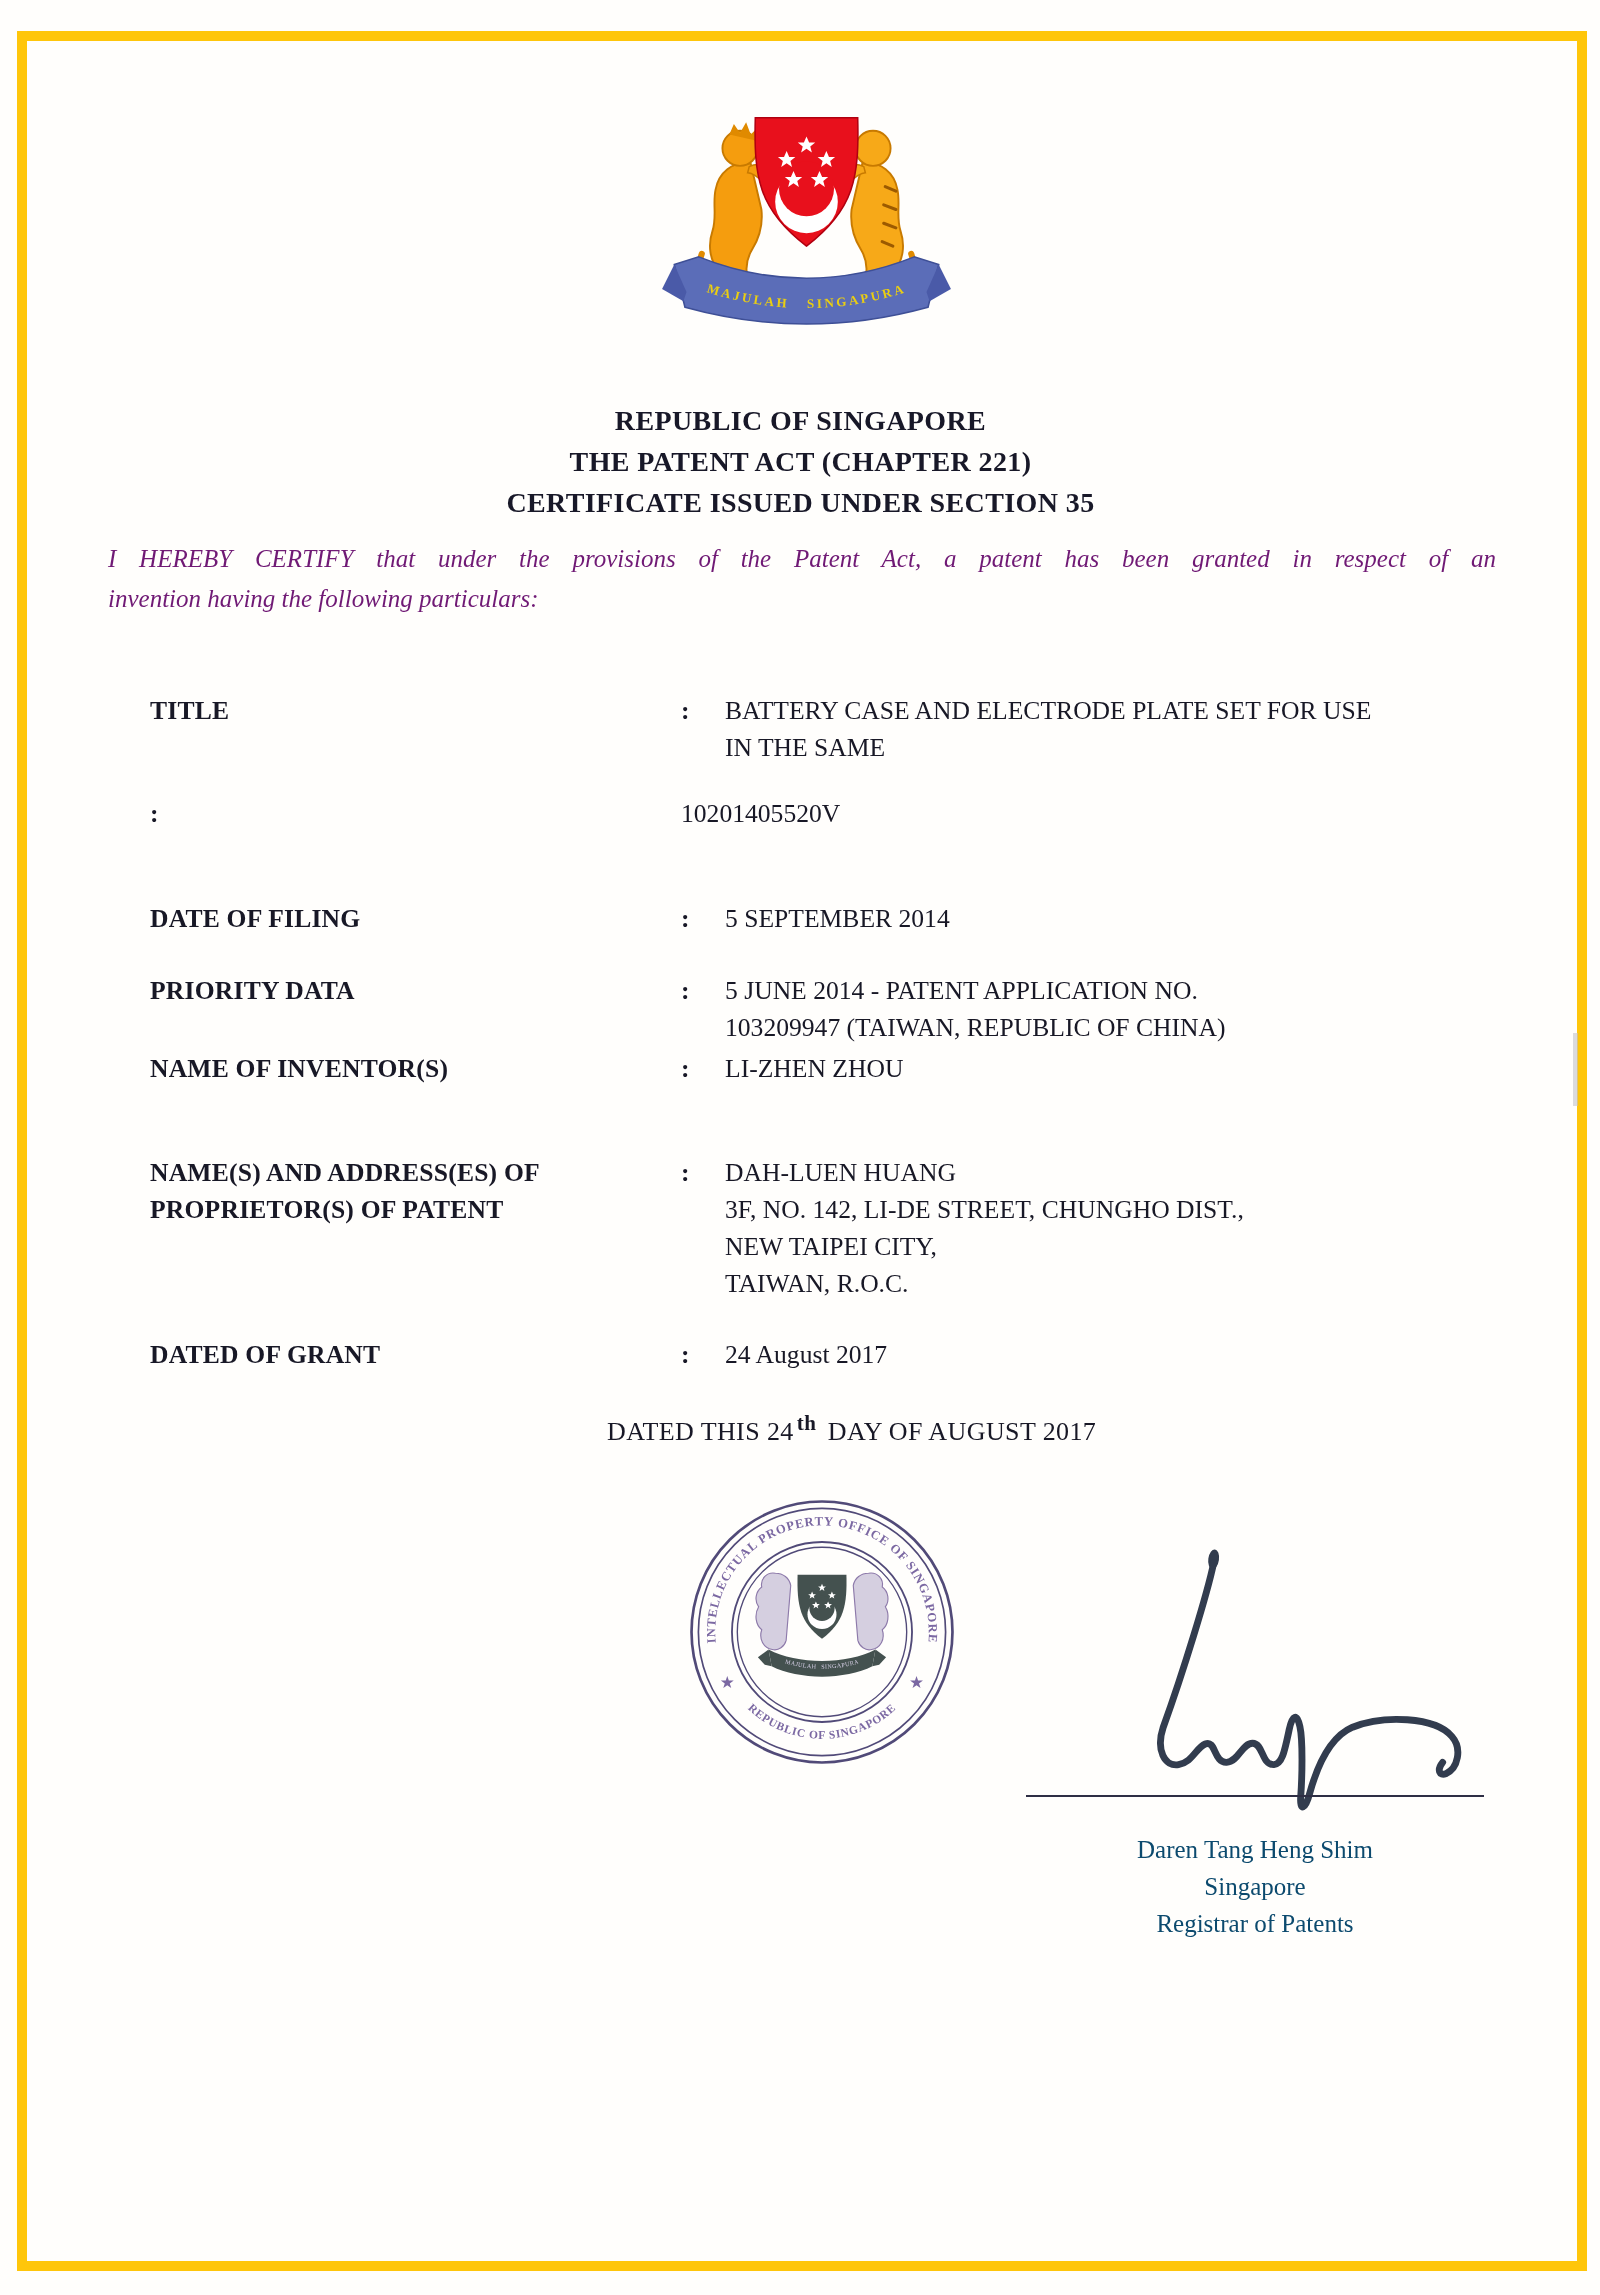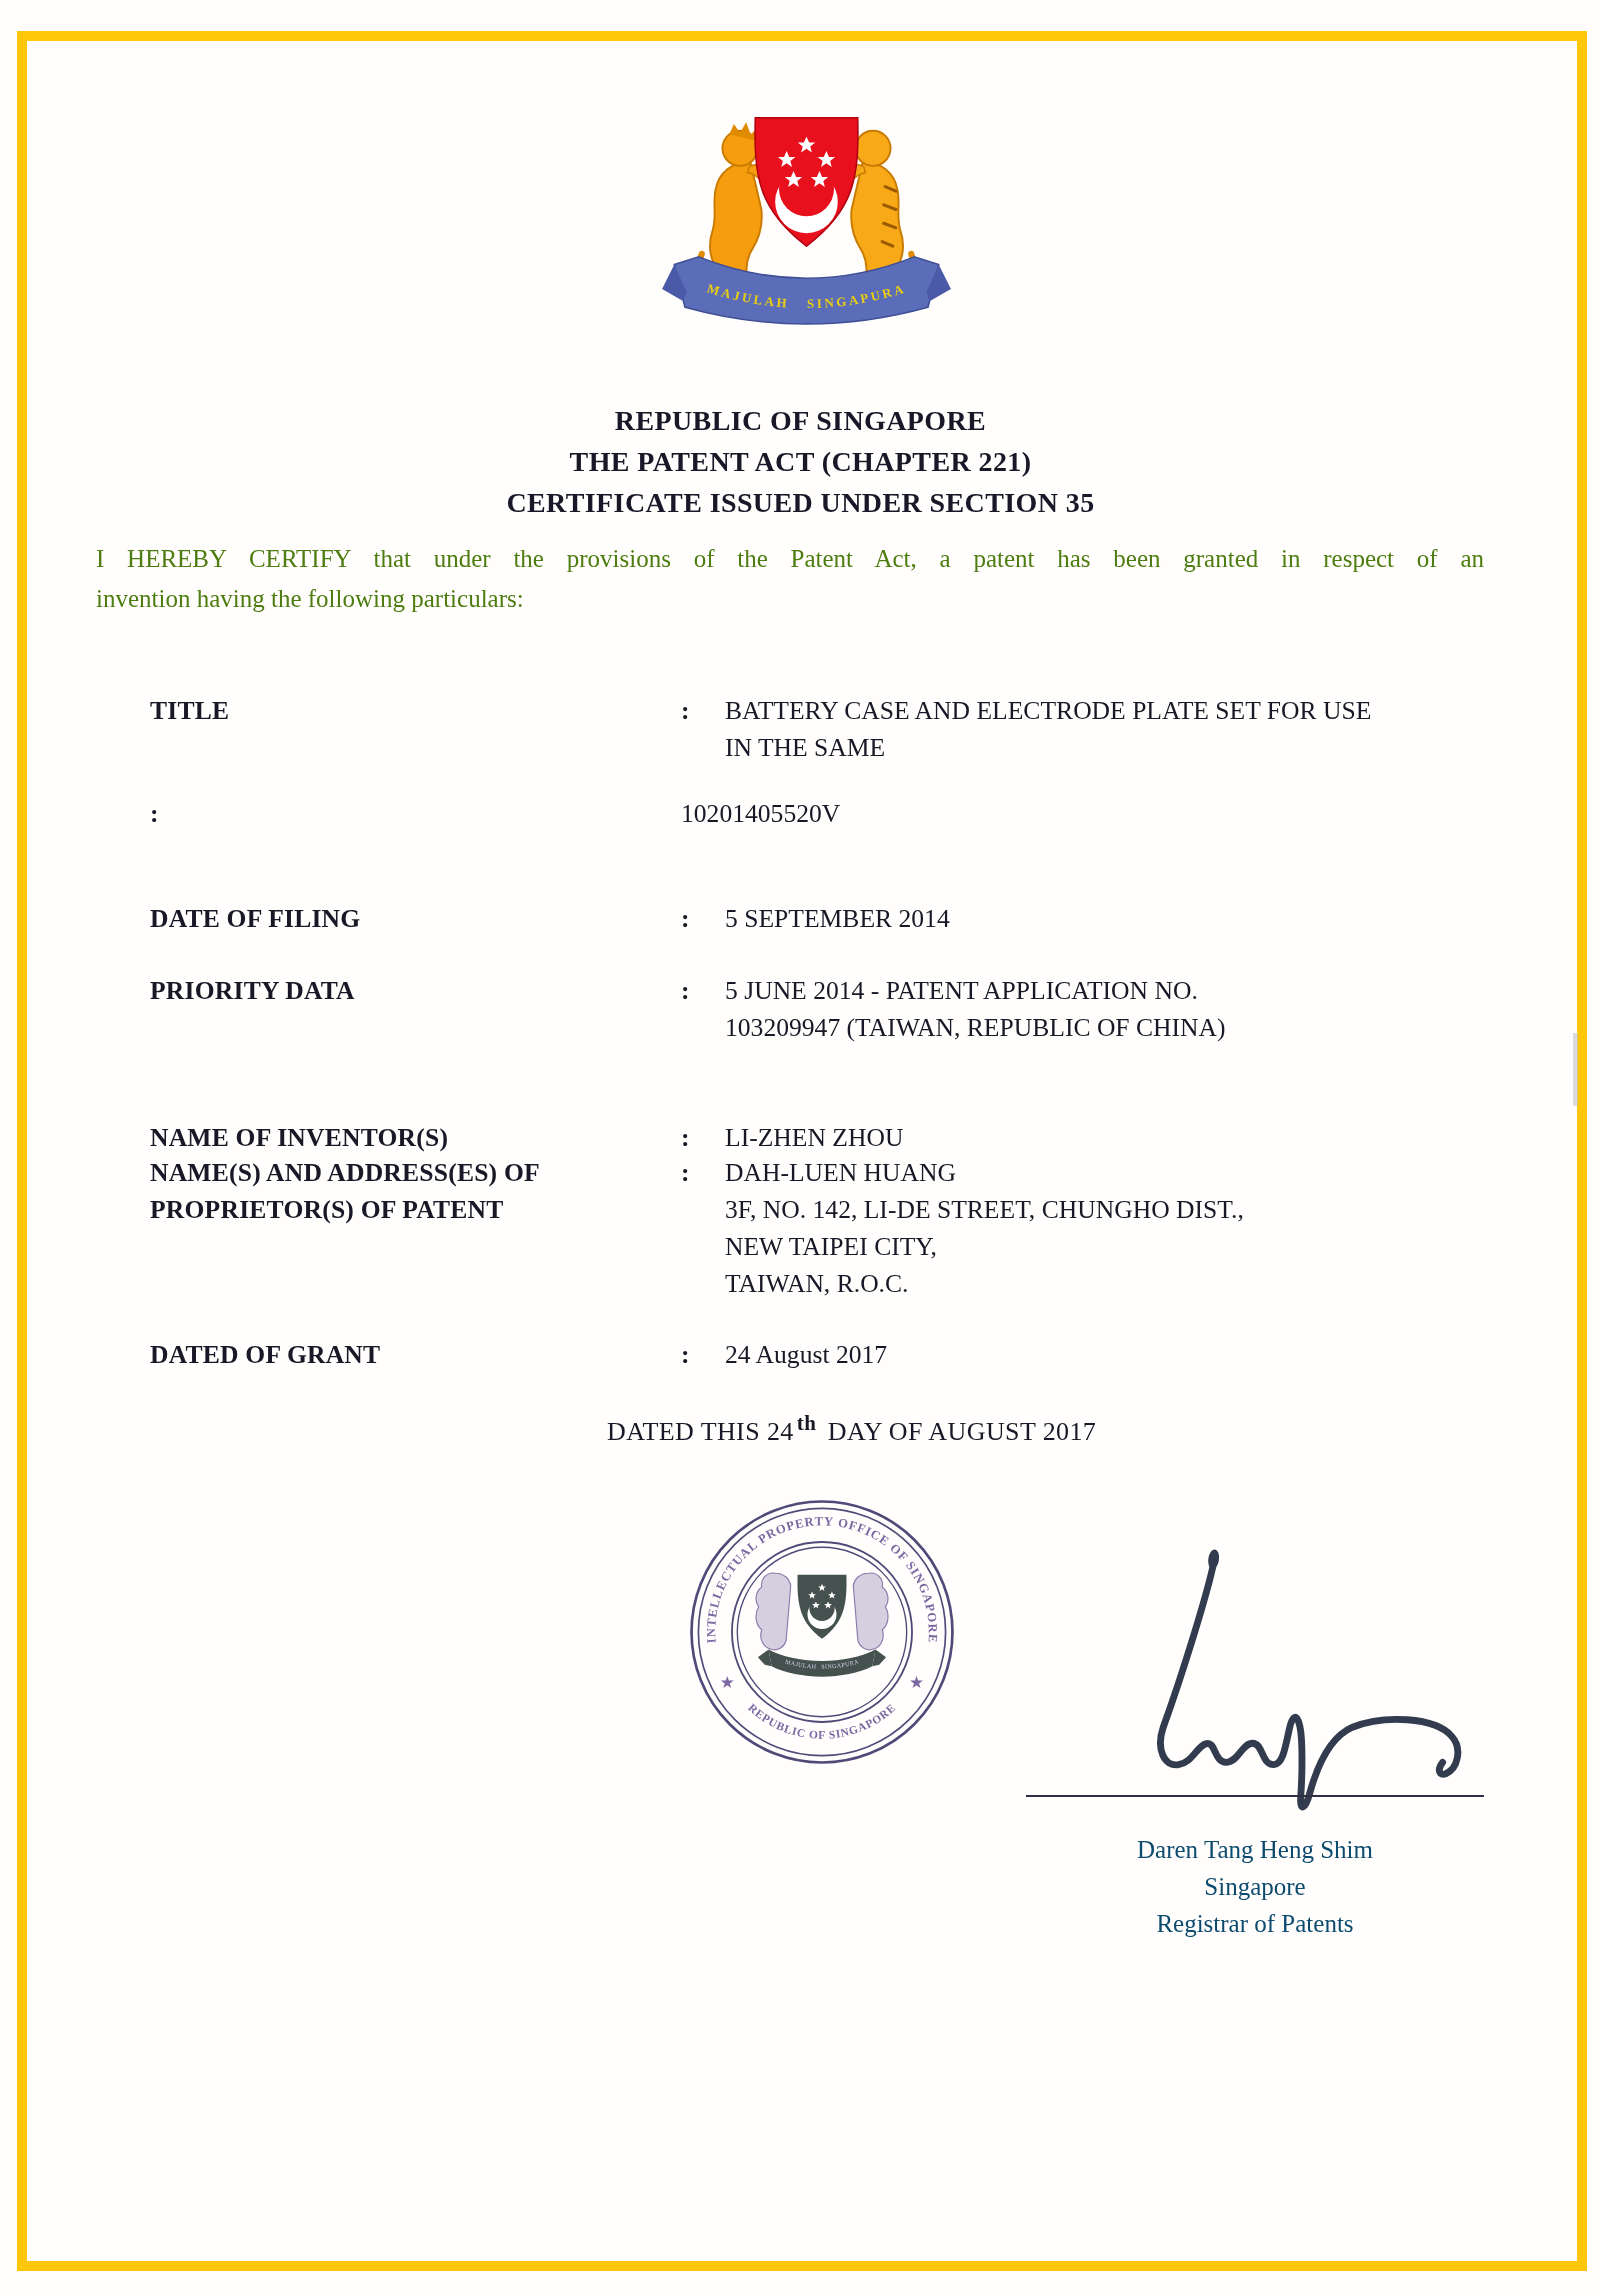--- a/index.html
+++ b/index.html
@@ -7,22 +7,22 @@
     position:relative;width:1601px;height:2295px;background:#fffefc;overflow:hidden;
     font-family:"Liberation Serif","DejaVu Serif",serif;color:#1a1a2c;
   }
   .gold-frame{
     position:absolute;left:17px;top:31px;right:13.8px;bottom:24.5px;
     border:10px solid #ffc60a;pointer-events:none;
   }
   .crest{position:absolute;left:659px;top:87px;width:295px;height:248px;}
   .heading{position:absolute;left:0;right:0;top:400px;text-align:center;
     font-weight:bold;font-size:28px;line-height:41px;letter-spacing:0.4px;color:#181828;}
-  .intro{position:absolute;left:96px;width:1388px;top:539px;
-    font-size:25px;line-height:40px;color:#4d7c0f;}
+  .intro{position:absolute;left:108px;width:1388px;top:539px;
+    font-style:italic;font-size:25px;line-height:40px;color:#701a75;}
   .intro .l1{text-align:justify;text-align-last:justify;word-spacing:1.5px;}
   .field-row{
     position:absolute;left:109px;right:76px;display:grid;
     grid-template-columns:531px 44px 1fr;font-size:25.6px;line-height:37px;color:#181826;margin-left:41px;
   }
   .field-row .lbl{font-weight:bold;white-space:pre-line;letter-spacing:0.2px;}
   .field-row .col{font-weight:bold;}
   .field-row .val{white-space:pre-line;}
   .dated{position:absolute;left:607px;top:1411px;font-size:26px;color:#181826;letter-spacing:0.4px;}
   .dated sup{font-size:21px;vertical-align:super;margin:0 4.6px 0 3.1px;font-weight:bold;}
@@ -115,21 +115,21 @@
     <div class="lbl">DATE OF FILING</div>
     <div class="col">:</div>
     <div class="val">5 SEPTEMBER 2014</div>
   </div>
   <div class="field-row" style="top:972px">
     <div class="lbl">PRIORITY DATA</div>
     <div class="col">:</div>
     <div class="val">5 JUNE 2014 - PATENT APPLICATION NO.
 103209947 (TAIWAN, REPUBLIC OF CHINA)</div>
   </div>
-  <div class="field-row" style="top:1119px">
+  <div class="field-row" style="top:1050px">
     <div class="lbl">NAME OF INVENTOR(S)</div>
     <div class="col">:</div>
     <div class="val">LI-ZHEN ZHOU</div>
   </div>
   <div class="field-row" style="top:1154px">
     <div class="lbl">NAME(S) AND ADDRESS(ES) OF
 PROPRIETOR(S) OF PATENT</div>
     <div class="col">:</div>
     <div class="val">DAH-LUEN HUANG
 3F, NO. 142, LI-DE STREET, CHUNGHO DIST.,

